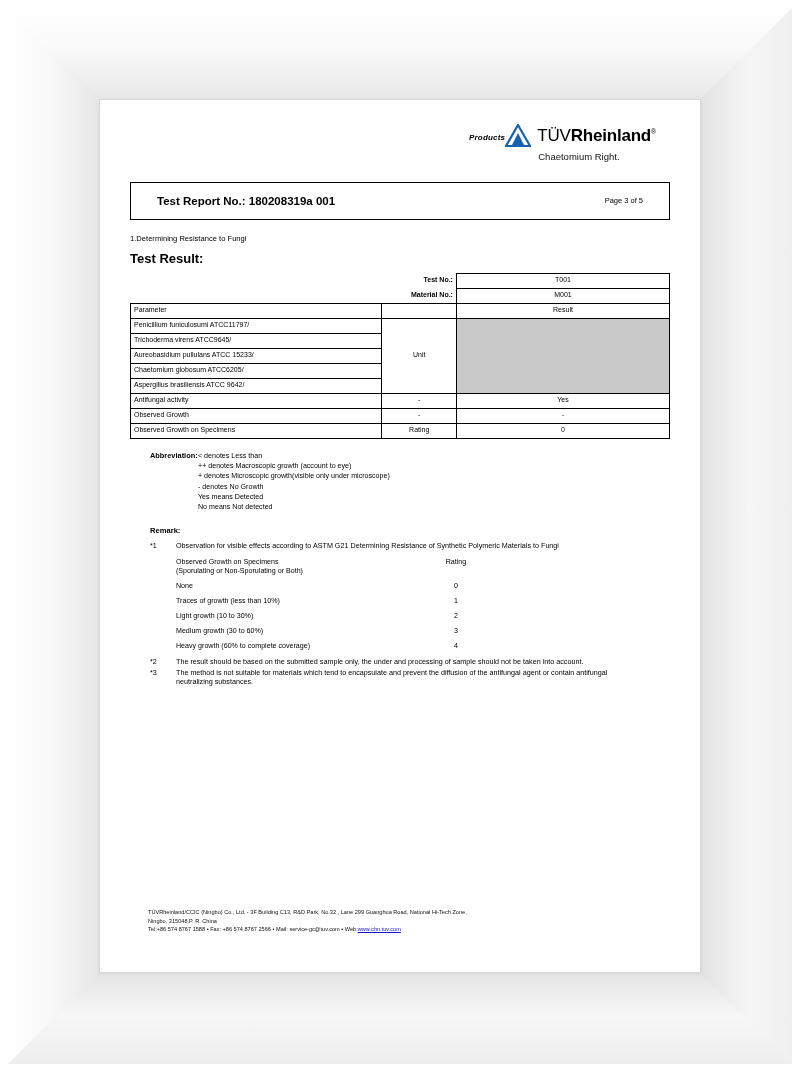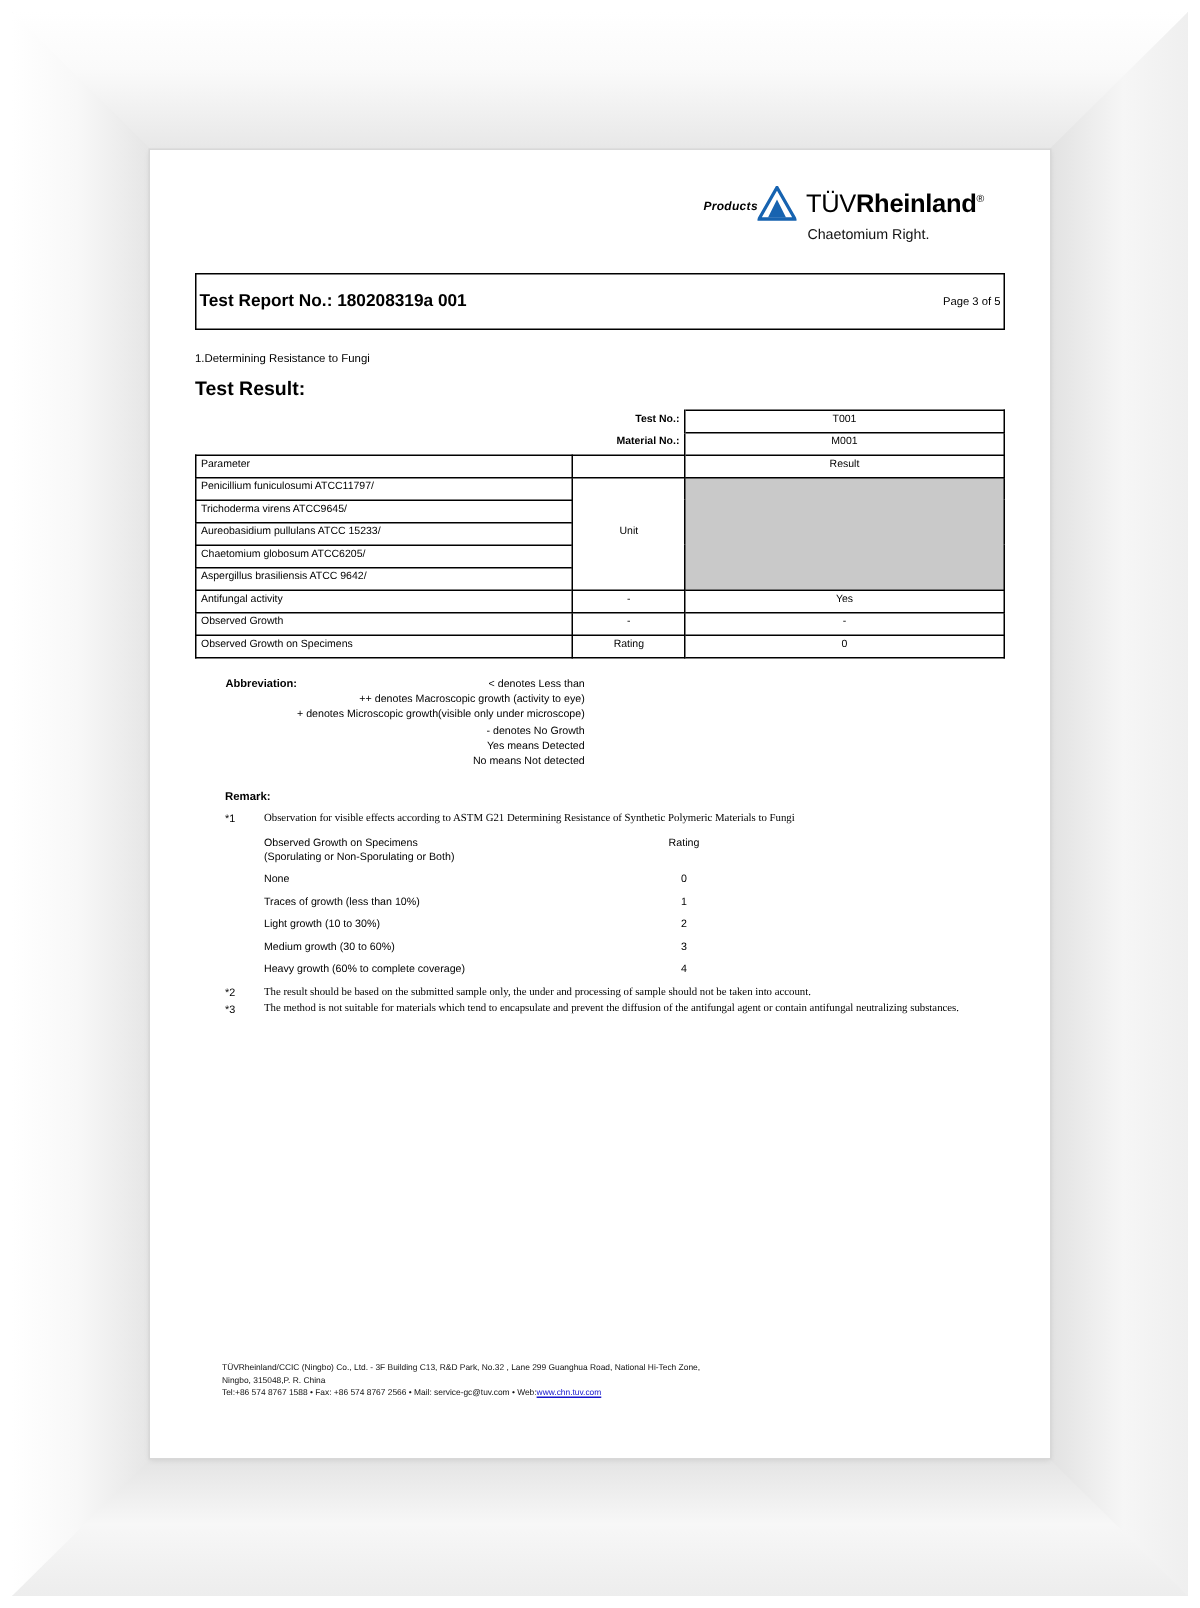--- a/index.html
+++ b/index.html
@@ -123,21 +123,21 @@
   }
 
   
   .title-box {
     margin-top: 10px;
     border: 1px solid #000;
     height: 38px;
     display: flex;
     align-items: center;
     justify-content: space-between;
-    padding: 0 2px;
+    padding: 0 26px;
     box-sizing: border-box;
   }
   .title-box .t {
     font-size: 11.5px;
     font-weight: bold;
   }
   .title-box .p {
     font-size: 7.5px;
     margin-left: 48px;
   }
@@ -190,21 +190,20 @@
   .w-param { width: 255px; }
   .w-unit { width: 70px; }
   .w-res { width: 215px; }
   .hdr-right { text-align: right; font-weight: bold; padding-right: 4px; }
 
   
   .abbrev-wrap {
     margin-top: 12px;
     display: flex;
     align-items: flex-start;
-    text-align: right;
   }
   .abbrev-key {
     font-weight: bold;
     font-size: 7.4px;
     flex: 0 0 68px;
     padding-left: 20px;
     box-sizing: border-box;
   }
   .abbrev-list div { font-size: 7.1px; line-height: 1.45; }
 
@@ -217,21 +216,21 @@
   }
   .remark-item {
     display: flex;
     margin-top: 5px;
     font-size: 7.2px;
     padding-left: 20px;
   }
   .remark-num {
     flex: 0 0 26px;
   }
-  .remark-body { max-width: 470px; font-family: Liberation Serif, serif; }
+  .remark-body { max-width: 470px; }
 
   
   .rating-block {
     margin-top: 8px;
     margin-left: 46px;
     width: 300px;
     font-size: 7.1px;
   }
   .rating-row {
     display: flex;
@@ -344,21 +343,21 @@
           <td class="c-center">Rating</td>
           <td class="c-center">0</td>
         </tr>
       </tbody>
         </table>
 
       <div class="abbrev-wrap">
         <div class="abbrev-key">Abbreviation:</div>
         <div class="abbrev-list">
           <div>&lt; denotes Less than</div>
-          <div>++ denotes Macroscopic growth (activity to eye)</div>
+          <div>++ denotes Macroscopic growth (account to eye)</div>
           <div>+ denotes  Microscopic growth(visible only under microscope)</div>
           <div>- denotes No Growth</div>
           <div>Yes means Detected</div>
           <div>No means Not detected</div>
         </div>
       </div>
 
       <div class="remark-head">Remark:</div>
 
       <div class="remark-item">

